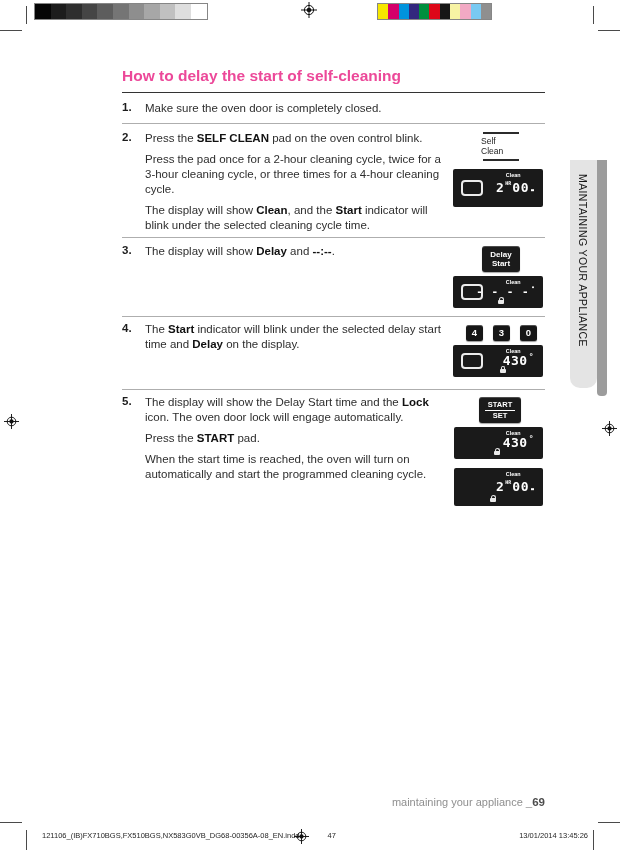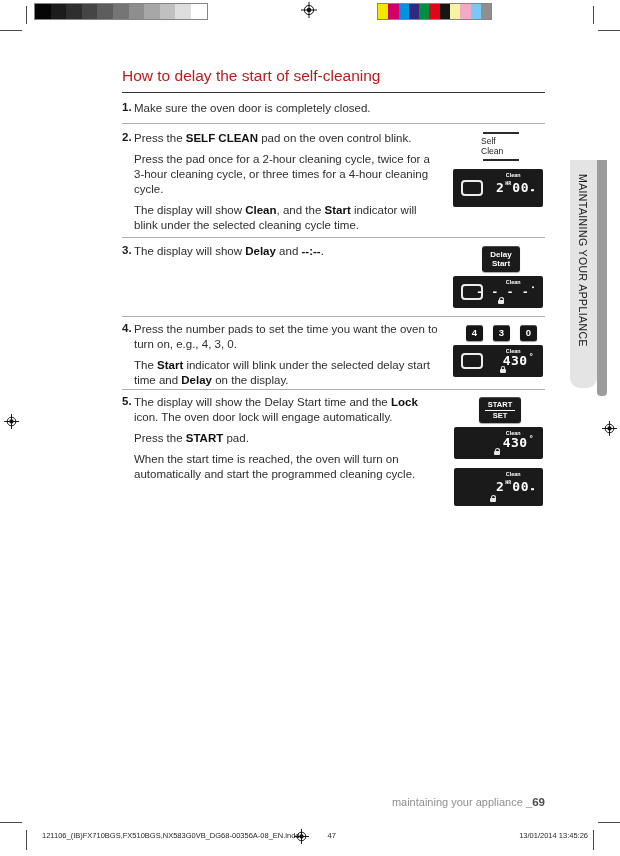--- a/index.html
+++ b/index.html
@@ -23,28 +23,28 @@
   
   .sidetab { position:absolute; left:570px; top:160px; width:43px; height:236px; }
   .sidetab .tab-light { position:absolute; left:0; top:0; width:27px; height:228px;
       background:#e4e4e4; border-radius:0 0 10px 10px; }
   .sidetab .tab-dark { position:absolute; left:27px; top:0; width:10px; height:236px;
       background:#9c9c9c; border-radius:0 0 4px 4px; }
   .sidetab .vtext { position:absolute; left:7px; top:14px; writing-mode:vertical-rl;
       text-orientation:mixed; font-size:10.5px; letter-spacing:0.4px; color:#161616; white-space:nowrap; }
 
   
-  .title { position:absolute; left:122px; top:67px; width:423px; font-size:15.5px; font-weight:normal;
-      color:#b91c1c; padding-bottom:7px; border-bottom:1.6px solid #333; }
+  .title { position:absolute; left:122px; top:67px; width:423px; font-size:15.5px; font-weight:bold;
+      color:#ec4899; padding-bottom:7px; border-bottom:1.6px solid #333; }
 
   .divider { position:absolute; left:122px; width:423px; height:1px; background:#aeaeae; }
 
   .step { position:absolute; left:122px; width:423px; }
   .step .num { position:absolute; left:0; top:0; font-weight:bold; font-size:11.5px; color:#1c1c1c; }
-  .step .ptxt { margin-left:12px; width:307px; }
+  .step .ptxt { margin-left:23px; width:307px; }
   .step p { font-size:11.5px; line-height:15px; margin-bottom:6px; color:#2e2e2e; }
   .step p b { color:#111; }
 
   
   .selfclean { position:absolute; left:481px; top:132px; width:40px; }
   .selfclean .rule { width:36px; height:2px; background:#2b2b2b; margin:0 auto; }
   .selfclean .padtxt { font-size:8.5px; line-height:9.5px; color:#222; margin:3px 0; }
 
   .blackbtn { position:absolute; background:#1b1b1b; border-radius:3px; color:#fff;
       text-align:center; box-shadow:inset 0 1px 0 rgba(255,255,255,.22), 0 1px 1px rgba(0,0,0,.35); }
@@ -204,21 +204,20 @@
     <span class="num">3.</span>
     <div class="ptxt">
       <p><span>The display will show </span><b>Delay</b><span> and </span><b>--:--</b><span>.</span></p>
     </div>
   </div>
   <div class="divider" style="top:316px;"></div>
 
   <div class="step" style="top:322px;">
     <span class="num">4.</span>
     <div class="ptxt">
-      <p><span>Press the number pads to set the time you want the oven to turn on, e.g., 4, 3, 0.</span></p>
       <p><span>The </span><b>Start</b><span> indicator will blink under the selected delay start time and </span><b>Delay</b><span> on the display.</span></p>
     </div>
   </div>
   <div class="divider" style="top:389px;"></div>
 
   <div class="step" style="top:395px;">
     <span class="num">5.</span>
     <div class="ptxt">
       <p><span>The display will show the Delay Start time and the </span><b>Lock</b><span> icon. The oven door lock will engage automatically.</span></p>
       <p><span>Press the </span><b>START</b><span> pad.</span></p>

